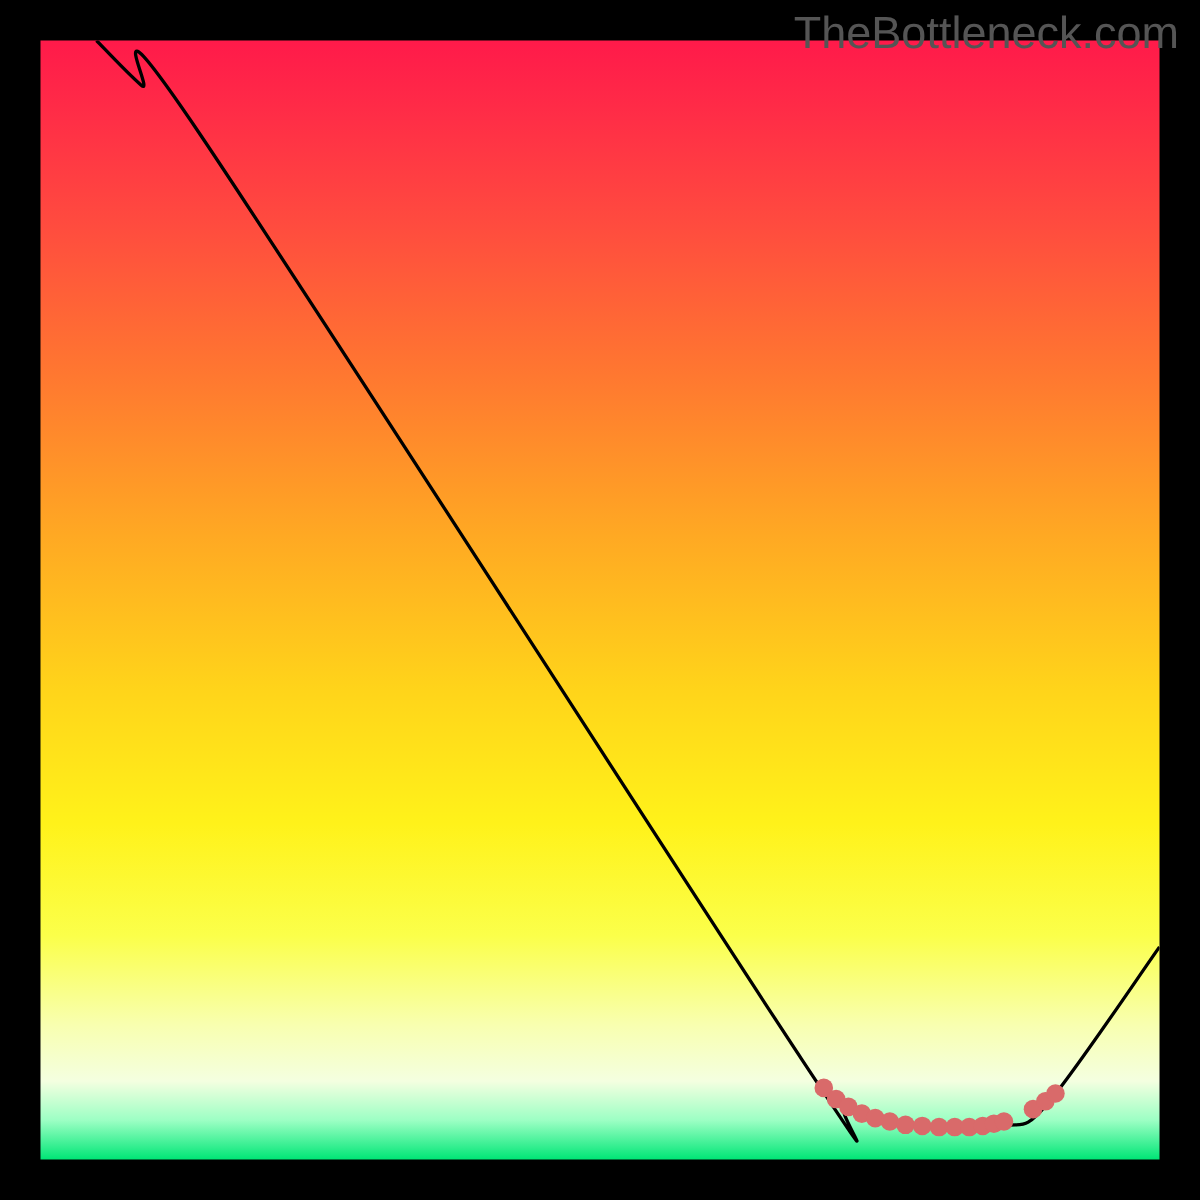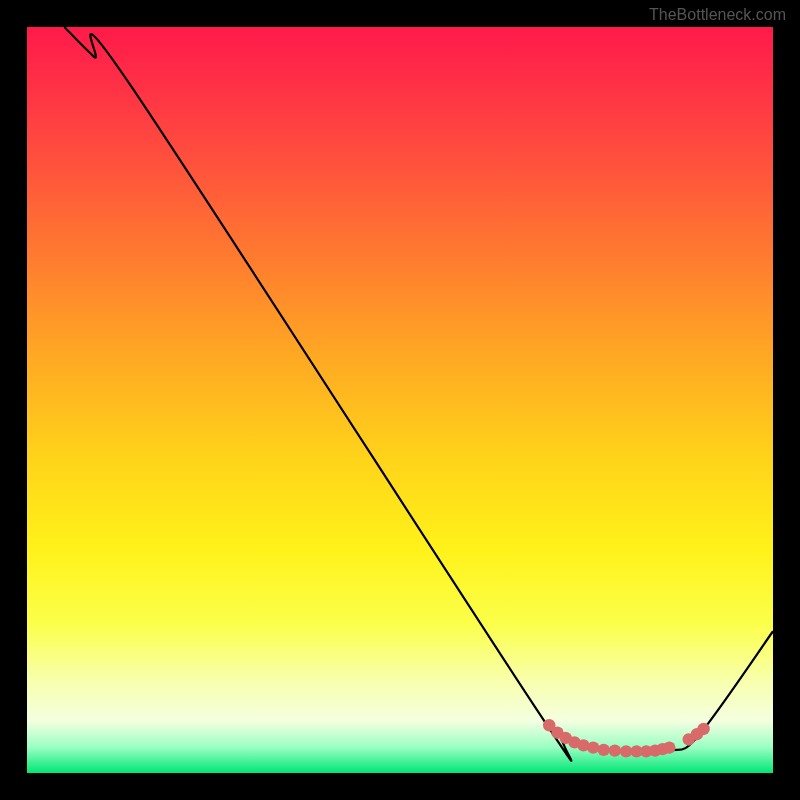--- a/index.html
+++ b/index.html
@@ -9,21 +9,21 @@
     background: #000;
     position: relative;
     font-family: Arial, sans-serif;
     overflow: hidden;
   }
   .watermark {
     position: absolute;
     top: 6px;
     right: 14px;
     color: #555;
-    font-size: 16px;
+    font-size: 30px;
     font-weight: 500;
     z-index: 20;
   }
   .plot {
     position: absolute;
     left: 27px;
     top: 27px;
     width: 746px;
     height: 746px;
     z-index: 1;

